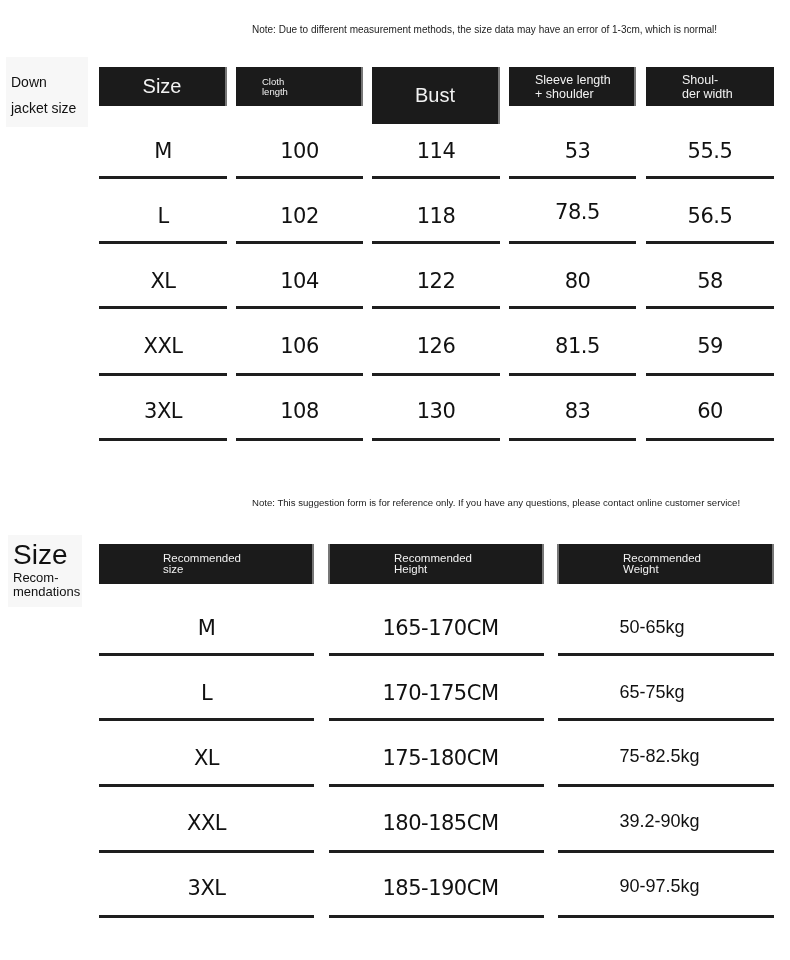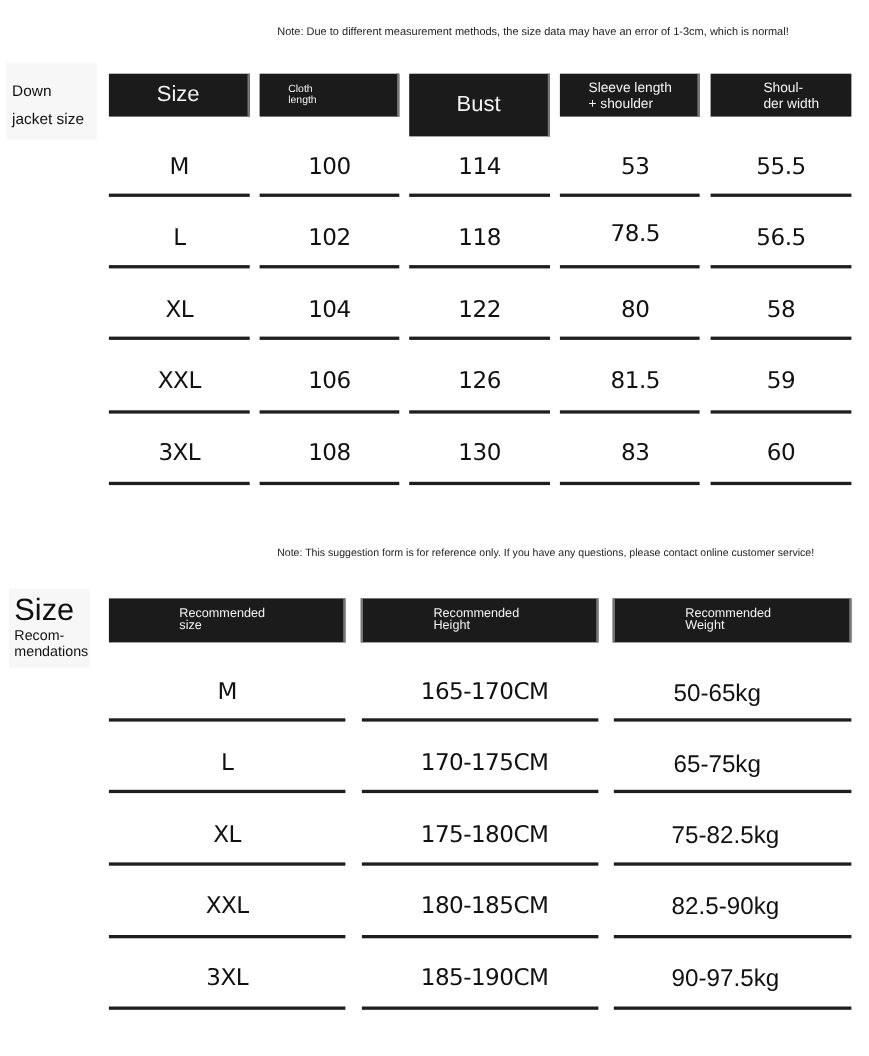--- a/index.html
+++ b/index.html
@@ -18,21 +18,21 @@
 
     .hdr { position: absolute; background: #1b1b1b; color: #f2f2f2; display: flex; flex-direction: column; justify-content: center; }
     .hdr span { display: block; }
     .hdr-big { font-size: 20px; text-align: center; align-items: center; }
     .hdr-small { font-size: 9.5px; line-height: 10px; padding-left: 26px; }
     .hdr-mid { font-size: 12.5px; line-height: 14px; padding-left: 26px; }
     .hdr-rec { font-size: 11.5px; line-height: 11.5px; padding-left: 64px; }
     .hdr-right { border-right: 2px solid #777; }
 
     .cell { position: absolute; text-align: center; font-family: "DejaVu Sans", sans-serif; font-size: 21px; color: #111; letter-spacing: -0.5px; }
-    .cell-kg { font-family: "Liberation Sans", sans-serif; font-size: 22px; letter-spacing: 0; }
+    .cell-kg { font-family: "Liberation Sans", sans-serif; font-size: 18px; letter-spacing: 0; }
     .rule { position: absolute; height: 3px; background: #1e1e1e; }
   </style>
 </head>
 <body>
 
 <div class="note note-top">Note: Due to different measurement methods, the size data may have an error of 1-3cm, which is normal!</div>
 
 <div class="side-label side-top">
   <div>Down</div>
   <div>jacket size</div>
@@ -45,21 +45,21 @@
   <span>Cloth</span>
   <span>length</span>
 </div>
 <div class="hdr hdr-big hdr-right" style="left:372px;top:67px;width:128px;height:57px;">
   <span>Bust</span>
 </div>
 <div class="hdr hdr-mid hdr-right" style="left:509px;top:67px;width:127px;height:39px;">
   <span>Sleeve length</span>
   <span>+ shoulder</span>
 </div>
-<div class="hdr hdr-mid" style="left:646px;top:67px;width:128px;height:39px;padding-left:48px;">
+<div class="hdr hdr-mid" style="left:646px;top:67px;width:128px;height:39px;padding-left:36px;">
   <span>Shoul-</span>
   <span>der width</span>
 </div>
 
 <div>
 
   <div>
     <div class="cell" style="left:99px;top:139px;width:128px;">M</div>
     <div class="cell" style="left:236px;top:139px;width:127px;">100</div>
     <div class="cell" style="left:372px;top:139px;width:128px;">114</div>
@@ -163,21 +163,21 @@
     <div class="cell cell-kg" style="left:557px;top:682px;width:190px;">65-75kg</div>
   </div>
   <div>
     <div class="cell" style="left:99px;top:746px;width:215px;">XL</div>
     <div class="cell" style="left:328px;top:746px;width:225px;">175-180CM</div>
     <div class="cell cell-kg" style="left:557px;top:746px;width:205px;">75-82.5kg</div>
   </div>
   <div>
     <div class="cell" style="left:99px;top:811px;width:215px;">XXL</div>
     <div class="cell" style="left:328px;top:811px;width:225px;">180-185CM</div>
-    <div class="cell cell-kg" style="left:557px;top:811px;width:205px;">82.5-90kg</div>
+    <div class="cell cell-kg" style="left:557px;top:811px;width:205px;">39.2-90kg</div>
   </div>
   <div>
     <div class="cell" style="left:99px;top:876px;width:215px;">3XL</div>
     <div class="cell" style="left:328px;top:876px;width:225px;">185-190CM</div>
     <div class="cell cell-kg" style="left:557px;top:876px;width:205px;">90-97.5kg</div>
   </div>
 
   <div class="rule" style="left:99px;top:653px;width:215px;"></div>
   <div class="rule" style="left:329px;top:653px;width:215px;"></div>
   <div class="rule" style="left:558px;top:653px;width:216px;"></div>

